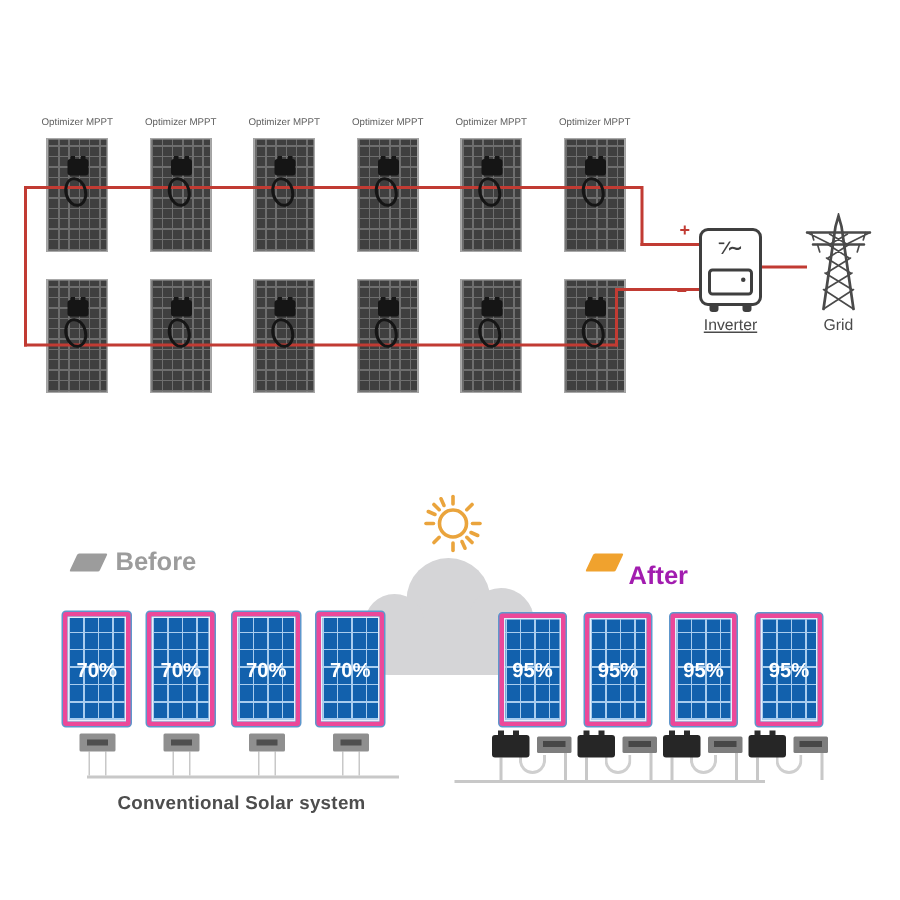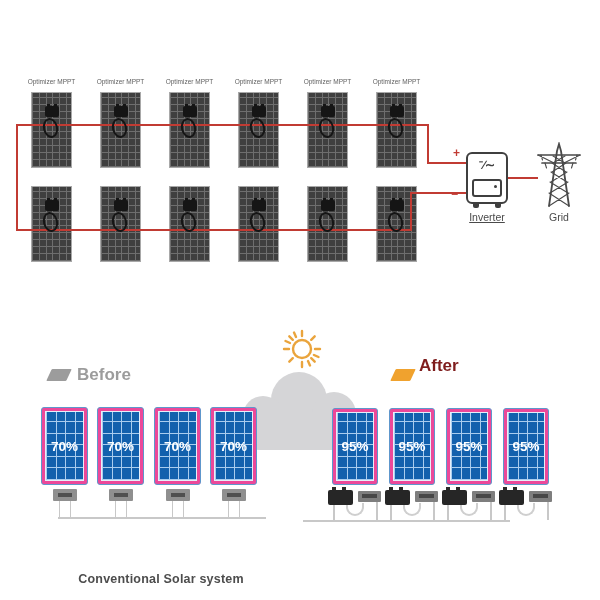--- a/index.html
+++ b/index.html
@@ -48,21 +48,21 @@
   .jbox::after{content:"";position:absolute;left:5px;right:5px;top:4px;height:4px;background:#4f4f4f;}
   .obox{position:absolute;width:25px;height:15px;background:#262626;border-radius:2px;z-index:2;}
   .obox::before{content:"";position:absolute;top:-3px;left:4px;width:4px;height:3px;background:#2a2a2a;}
   .obox::after{content:"";position:absolute;top:-3px;left:14px;width:4px;height:3px;background:#2a2a2a;}
   .gbox{position:absolute;width:23px;height:11px;background:#7e7e7e;border-radius:1px;z-index:2;}
   .gbox::after{content:"";position:absolute;left:4px;right:4px;top:3px;height:4px;background:#474747;}
   .ucable{position:absolute;width:18px;height:13px;border:2.5px solid #cfcfcf;border-top:none;
     border-radius:0 0 9px 9px;box-sizing:border-box;z-index:1;}
   .wire-gray{position:absolute;background:#c8c8c8;z-index:1;}
   .caption{position:absolute;top:528px;text-align:center;font-size:12.5px;font-weight:600;
-    color:#4d4d4d;letter-spacing:.2px;margin-top:44px;}
+    color:#4d4d4d;letter-spacing:.2px;}
 </style>
 </head>
 <body>
 
 <div class="stage">
 
   <div id="top-panels">
       <div class="mppt-label" style="left:17px;top:78px;">Optimizer MPPT</div>
       <div class="tpanel" style="left:31px;top:92px;">
         <div class="opt-box"></div>
@@ -176,21 +176,21 @@
       <circle cx="62" cy="34" r="28"></circle>
       <circle cx="26" cy="50" r="20"></circle>
       <circle cx="97" cy="48" r="22"></circle>
       <rect x="8" y="46" width="110" height="38" rx="14"></rect>
     </g>
   </svg>
 
   <div class="tag-icon" style="left:49px;top:369px;background:#9C9C9C;"></div>
   <div class="tag-label" style="left:77px;top:365px;color:#9C9C9C;">Before</div>
   <div class="tag-icon" style="left:393px;top:369px;background:#F0A22E;"></div>
-  <div class="tag-label" style="left:419px;top:356px;color:#7f1d1d;">After</div>
+  <div class="tag-label" style="left:419px;top:374px;color:#a21caf;">After</div>
 
   <div id="before-group">
       <div class="bpanel" style="left:41px;top:407px;width:47px;height:78px;">
         <div class="cells"></div>
         <div class="pct">70%</div>
       </div>
       <div class="jbox" style="left:52.5px;top:489px;"></div>
       <div class="wire-gray" style="left:58.5px;top:501px;width:1.5px;height:16px;"></div>
       <div class="wire-gray" style="left:69.5px;top:501px;width:1.5px;height:16px;"></div>
       <div class="bpanel" style="left:97px;top:407px;width:47px;height:78px;">

